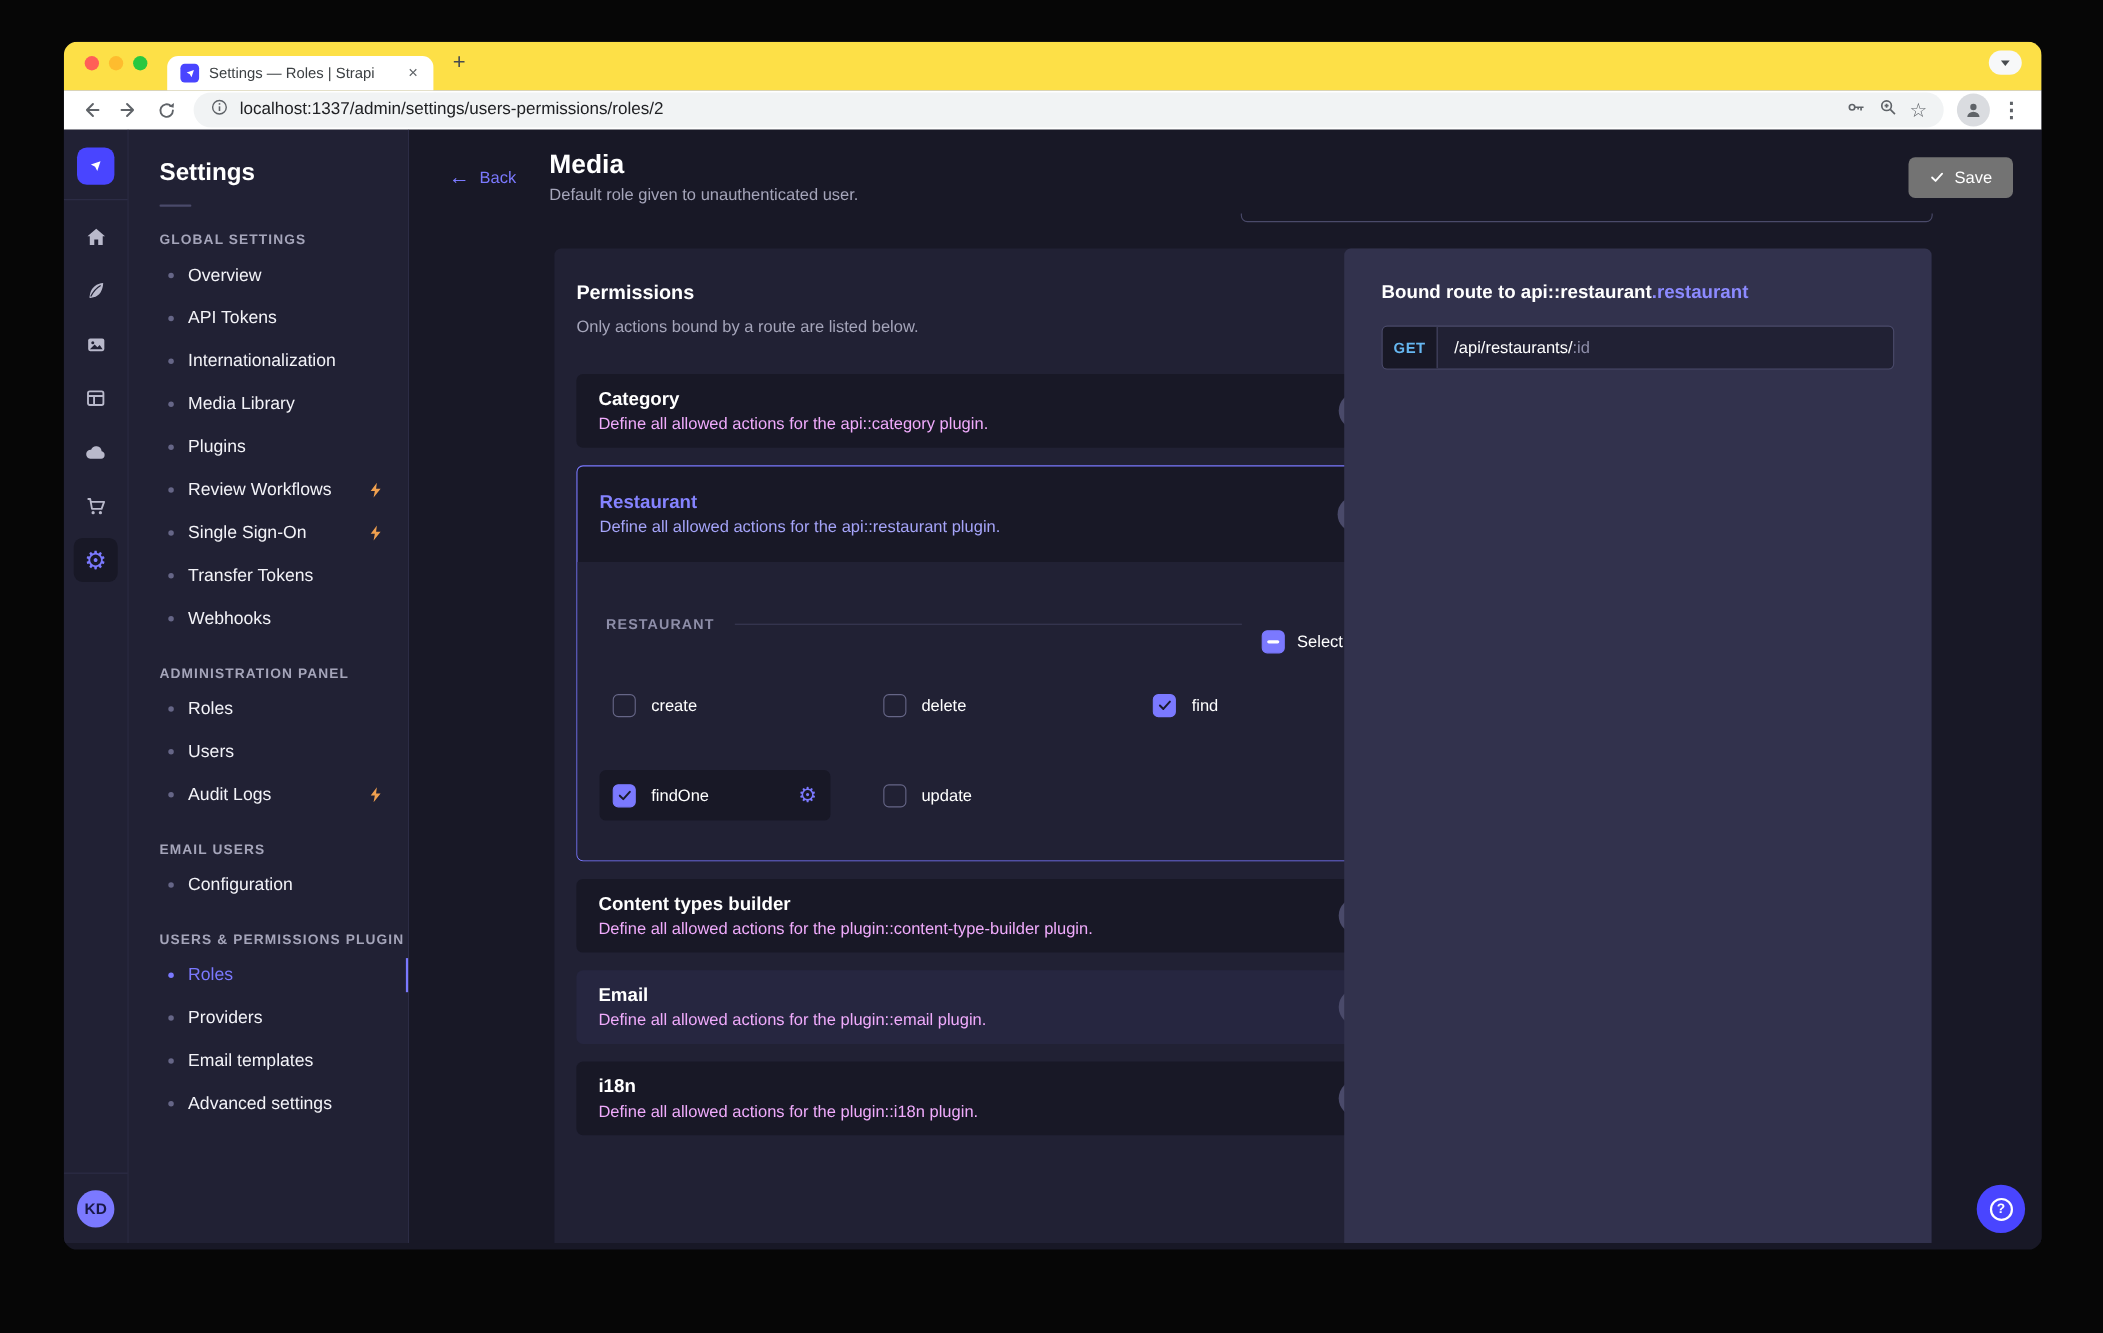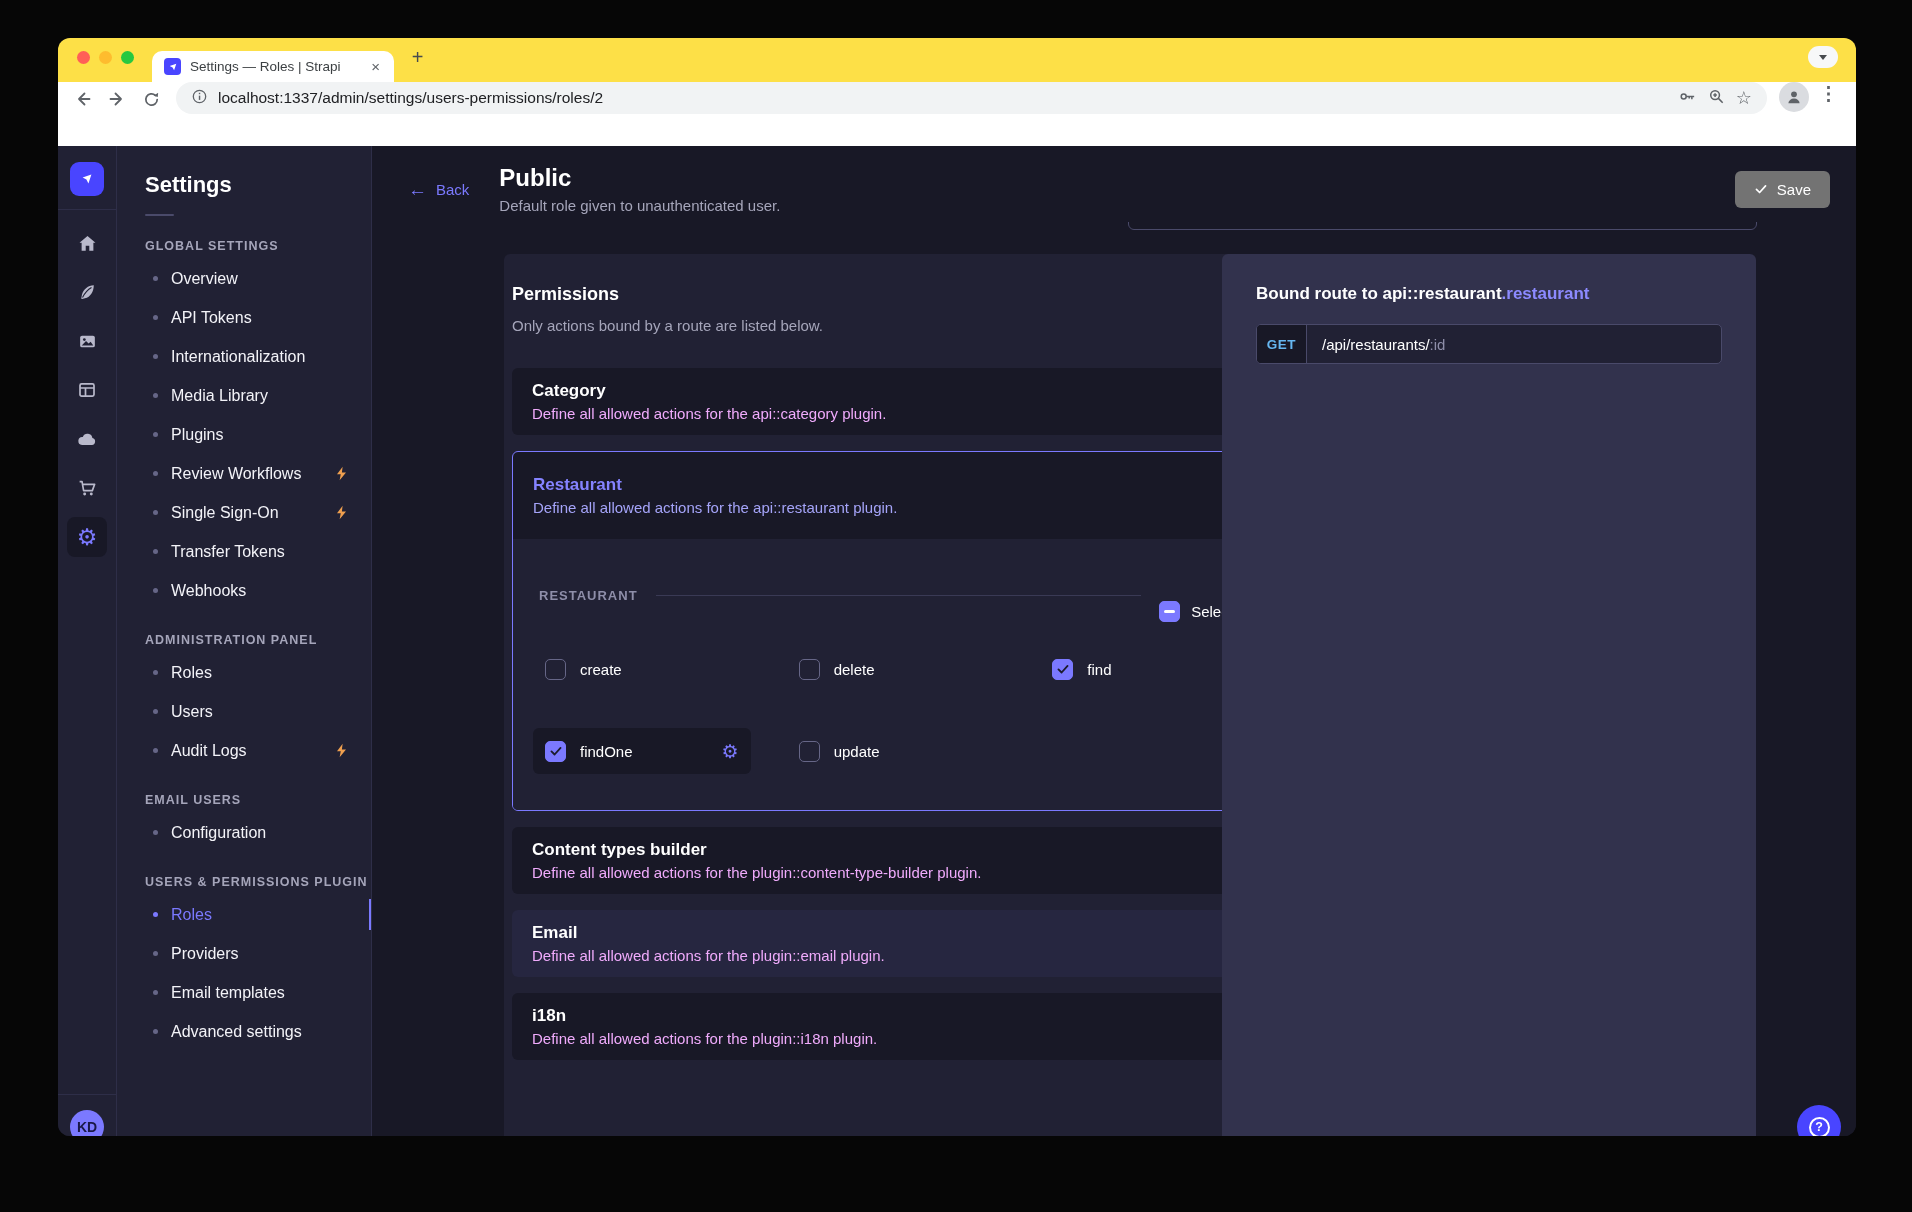--- a/index.html
+++ b/index.html
@@ -20,21 +20,21 @@
              align-items:center; justify-content:center; flex-shrink:0; }
   .tab-title { font-size:13.5px; color:#3c4043; white-space:nowrap; overflow:hidden; flex:1; }
   .tab-close { color:#5f6368; font-size:15px; line-height:1; padding:2px 4px; }
   .newtab { position:absolute; left:346px; top:6px; width:27px; height:27px; display:flex;
             align-items:center; justify-content:center; font-size:20px; color:#474b4f; }
   .tabsearch { position:absolute; right:18px; top:8px; width:30px; height:22px; border-radius:11px;
                background:#f7f8f9; display:flex; align-items:center; justify-content:center; }
   .chev-dn { width:0; height:0; border-left:4.5px solid transparent; border-right:4.5px solid transparent;
              border-top:5.5px solid #474b4f; }
 
-  .toolbar { height:64px; background:#ffffff; display:flex; padding:0 12px 0 8px; }
+  .toolbar { height:36px; background:#ffffff; display:flex; align-items:center; padding:0 12px 0 8px; }
   .tbtn { width:34px; height:34px; border-radius:50%; display:flex; align-items:center; justify-content:center; flex-shrink:0; }
   .omnibox { flex:1; height:32px; background:#f1f3f4; border-radius:16px; display:flex; align-items:center;
              gap:10px; padding:0 15px; margin:0 8px; min-width:0; }
   .url { font-size:15.5px; color:#202124; flex:1; white-space:nowrap; overflow:hidden; }
   .chrome-avatar { width:30px; height:30px; border-radius:50%; background:#dadce0; display:flex;
                    align-items:center; justify-content:center; margin:0 4px; flex-shrink:0; }
   .moredots { color:#5f6368; font-size:19px; font-weight:bold; padding:0 6px; }
 
   
   .admin { display:flex; height:1012px; background:#181826; }
@@ -76,21 +76,21 @@
   .page-title { font-size:24px; font-weight:bold; color:#ffffff; }
   .page-sub { font-size:15px; color:#a5a5ba; margin-top:5px; }
   .save { margin-left:auto; background:#737373; border:none; border-radius:6px; height:37px; padding:0 19px;
           display:flex; align-items:center; gap:9px; color:#ffffff; font-size:15px; }
 
   .cbody { position:absolute; top:76px; left:0; right:0; bottom:0; overflow:hidden; }
   .remnant { position:absolute; left:756px; top:-58px; width:629px; height:66px;
              border:1px solid #4a4a6a; border-radius:6px; }
 
   .panel { position:absolute; top:32px; bottom:0; border-radius:6px 6px 0 0; }
-  .perm-panel { left:132px; width:783px; background:#212134; padding:30px 8px; }
+  .perm-panel { left:132px; width:783px; background:#212134; padding:30px 20px; }
   .route-panel { left:850px; width:534px; background:#32324d; padding:30px 34px; }
 
   .perm-title { font-size:18px; font-weight:bold; color:#ffffff; }
   .perm-sub { font-size:15px; color:#a5a5ba; margin-top:12px; }
   .acc-list { margin-top:34px; }
   .acc { border-radius:6px; margin-bottom:16px; background:#181826; }
   .acc.alt { background:#262640; }
   .acc-head { display:flex; align-items:center; height:67px; padding:0 17px 0 20px; }
   .acc-t { font-size:17px; font-weight:bold; color:#ffffff; }
   .acc-d { font-size:15px; color:#f0abfc; margin-top:4px; }
@@ -362,21 +362,21 @@
       </div>
     </nav>
 
     <main class="content">
       <div class="chead">
         <a class="back">
           <span class="back-arrow">←</span>
           <span>Back</span>
         </a>
         <div class="title-block">
-          <div class="page-title">Public</div>
+          <div class="page-title">Media</div>
           <div class="page-sub">Default role given to unauthenticated user.</div>
         </div>
         <button class="save">
           <svg width="14" height="14" viewBox="0 0 20 20">
               <path d="M3.5 10.5 L8 15 L16.5 5.5" stroke="#ffffff" stroke-width="2.4" fill="none" stroke-linecap="round" stroke-linejoin="round"></path>
             </svg>
           <span>Save</span>
         </button>
       </div>
 

